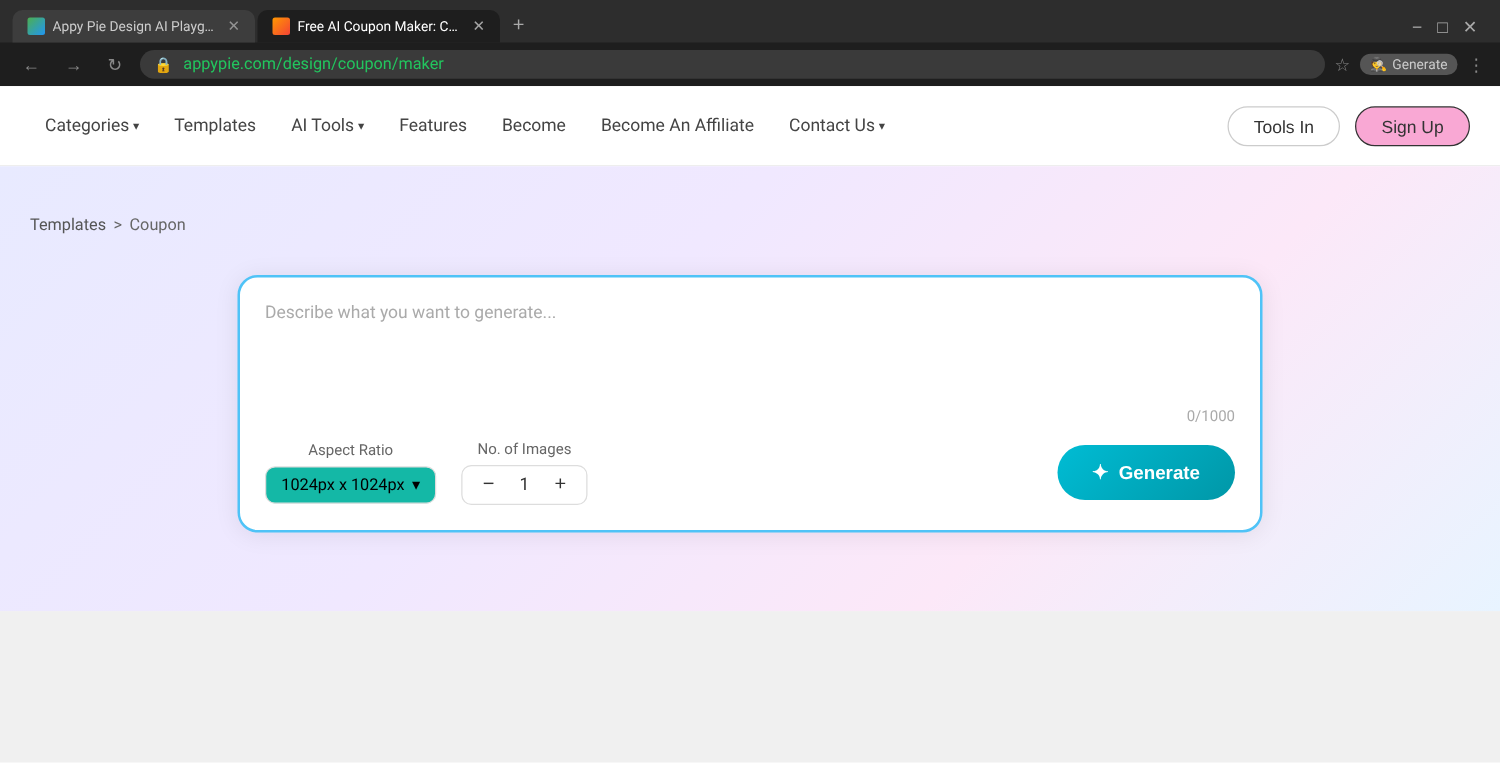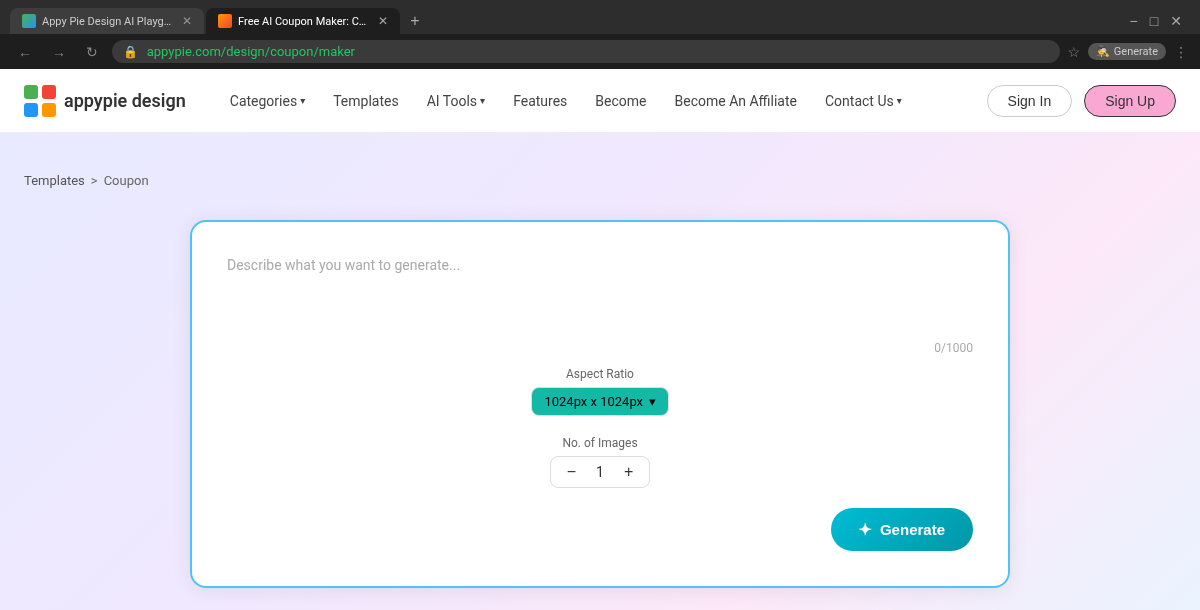--- a/index.html
+++ b/index.html
@@ -44,25 +44,25 @@
     .btn-signup { border: 1.5px solid #333; border-radius: 20px; padding: 7px 20px; font-size: 14px; background: #f9a8d4; cursor: pointer; color: #333; }
 
     
     .hero { background: linear-gradient(135deg, #e8eaff 0%, #f0e8ff 40%, #fce8f8 70%, #e8f4ff 100%); padding: 40px 24px 60px; text-align: center; }
     .breadcrumb { text-align: left; font-size: 13px; color: #666; margin-bottom: 32px; display: flex; align-items: center; gap: 6px; }
     .breadcrumb a { color: #555; text-decoration: none; }
     .hero-title { font-size: 42px; font-weight: 800; color: #1a1a2e; line-height: 1.2; margin-bottom: 16px; max-width: 800px; margin-left: auto; margin-right: auto; }
     .hero-subtitle { font-size: 16px; color: #555; margin-bottom: 32px; }
 
     
-    .generator-card { background: #fff; border-radius: 16px; padding: 35px; max-width: 820px; margin: 0 auto 3px; box-shadow: 0 2px 20px rgba(0,0,0,0.08); border: 2px solid #4fc3f7; }
+    .generator-card { background: #fff; border-radius: 16px; padding: 20px; max-width: 820px; margin: 0 auto 3px; box-shadow: 0 2px 20px rgba(0,0,0,0.08); border: 2px solid #4fc3f7; }
     .prompt-textarea { width: 100%; border: none; outline: none; font-size: 14px; color: #333; resize: none; min-height: 80px; background: transparent; font-family: inherit; }
     .prompt-textarea::placeholder { color: #aaa; }
     .char-count { text-align: right; font-size: 12px; color: #aaa; margin-bottom: 12px; }
-    .generator-footer { display: flex; align-items: center; gap: 20px; flex-direction: column; }
+    .generator-footer { display: flex; align-items: center; gap: 20px; }
     .aspect-section { display: flex; flex-direction: column; gap: 4px; }
     .field-label { font-size: 12px; color: #666; margin-bottom: 2px; }
     .aspect-select { display: flex; align-items: center; gap: 6px; border: 1px solid #ddd; border-radius: 8px; padding: 6px 12px; font-size: 13px; cursor: pointer; background: #14b8a6; }
     .images-section { display: flex; flex-direction: column; gap: 4px; }
     .stepper { display: flex; align-items: center; gap: 12px; border: 1px solid #ddd; border-radius: 8px; padding: 6px 12px; background: #fff; }
     .stepper-btn { background: none; border: none; font-size: 16px; cursor: pointer; color: #333; padding: 0 4px; }
     .stepper-val { font-size: 14px; color: #333; min-width: 16px; text-align: center; }
     .generate-btn { margin-left: auto; background: linear-gradient(135deg, #00bcd4, #0097a7); color: #fff; border: none; border-radius: 24px; padding: 12px 28px; font-size: 15px; font-weight: 600; cursor: pointer; display: flex; align-items: center; gap: 8px; }
     .spark-icon { font-size: 16px; }
   </style>
@@ -107,29 +107,20 @@
         <span>Generate</span>
       </div>
       <button class="browser-action-btn">⋮</button>
     </div>
   </div>
 </div>
 
 <div class="page-content">
 
   <nav class="navbar">
-    <div class="logo">
-      <svg class="logo-icon" viewBox="0 0 32 32" fill="none" xmlns="http://www.w3.org/2000/svg">
-        <rect width="14" height="14" rx="3" fill="#4CAF50"></rect>
-        <rect x="18" width="14" height="14" rx="3" fill="#F44336"></rect>
-        <rect y="18" width="14" height="14" rx="3" fill="#2196F3"></rect>
-        <rect x="18" y="18" width="14" height="14" rx="3" fill="#FF9800"></rect>
-      </svg>
-      <span>appypie design</span>
-    </div>
     <div class="nav-links">
       <a class="nav-link">
         <span>Categories</span>
         <span class="caret">▾</span>
       </a>
       <a class="nav-link">
         <span>Templates</span>
       </a>
       <a class="nav-link">
         <span>AI Tools</span>
@@ -143,21 +134,21 @@
       </a>
       <a class="nav-link">
         <span>Become An Affiliate</span>
       </a>
       <a class="nav-link">
         <span>Contact Us</span>
         <span class="caret">▾</span>
       </a>
     </div>
     <div class="nav-actions">
-      <button class="btn-signin">Sign In</button>
+      <button class="btn-signin">Tools In</button>
       <button class="btn-signup">Sign Up</button>
     </div>
   </nav>
 
   <div class="hero">
 
     <div class="breadcrumb">
       <a>Templates</a>
       <span>&gt;</span>
       <span>Coupon</span>

